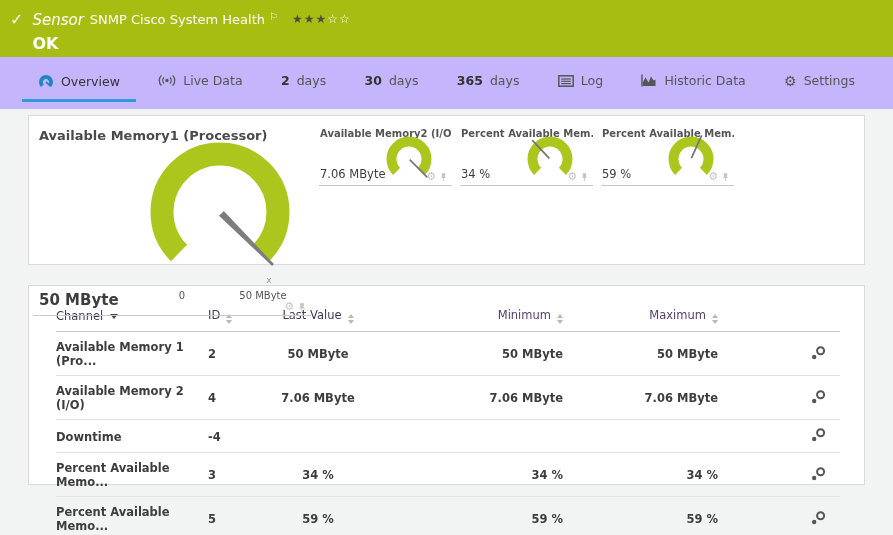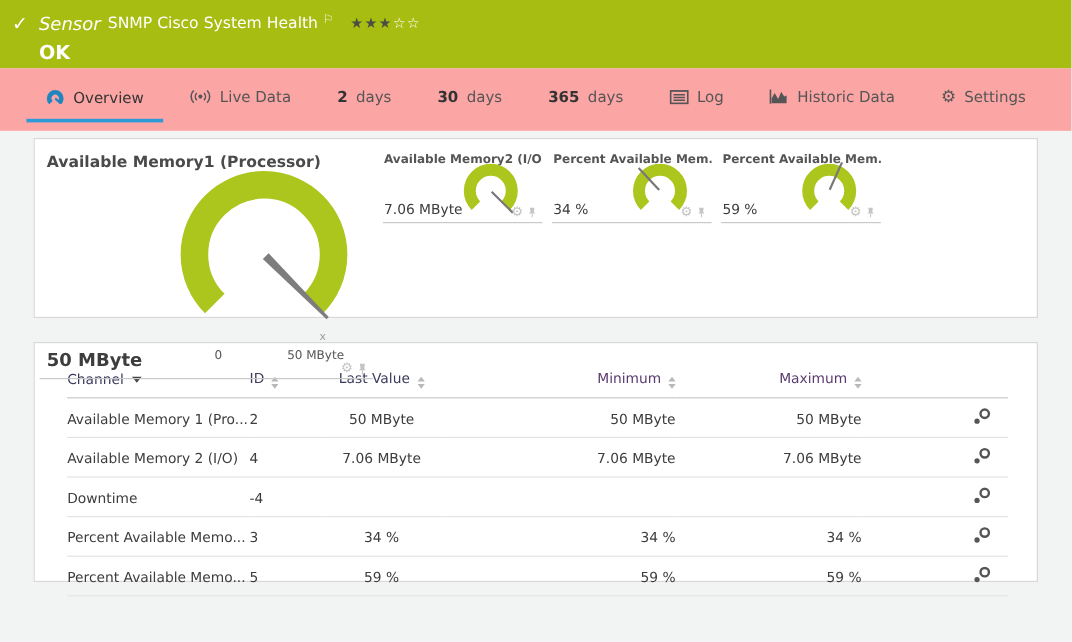--- a/index.html
+++ b/index.html
@@ -12,21 +12,21 @@
   .titleline { display:flex; align-items:flex-start; line-height:20px; }
   .titleline em { color:#fff; font-style:italic; font-size:15px; margin-right:6px; }
   .sname { color:#fff; font-size:13px; }
   .flag { color:rgba(255,255,255,.85); font-size:10px; margin-left:4px; position:relative; top:-3px; }
   .stars { margin-left:14px; font-size:12px; letter-spacing:1px; position:relative; top:-1px; cursor:pointer; }
   .starf { color:#4a4f42; }
   .staro { color:#ffffff; }
   .status-ok { color:#fff; font-size:16px; font-weight:bold; margin-top:4px; }
 
   
-  .tabs { height:52px; background:#fca5a5; display:flex; justify-content:space-between; align-items:flex-start; padding:12px 22px 0 22px; }
+  .tabs { height:52px; background:#c4b5fd; display:flex; justify-content:space-between; align-items:flex-start; padding:12px 22px 0 22px; }
   .tab { display:flex; align-items:center; gap:7px; font-size:12.5px; color:#555; padding:4px 16px 10px 16px; cursor:pointer; white-space:nowrap; }
   .tab b { color:#333; font-weight:bold; }
   .tab.active { border-bottom:3px solid #2e9bd6; color:#333; }
   .tab svg { display:block; }
   .gear-glyph { font-size:14px; color:#555; line-height:12px; }
 
   
   .panel { background:#fff; border:1px solid #d9d9d9; margin:0 28px; }
   .gaugepanel { margin-top:6px; height:150px; display:flex; align-items:flex-start; padding:4px; }
 
@@ -43,21 +43,21 @@
   .small-tile .tile-title { font-size:10px; padding:4px 0 0 1px; color:#555; }
   .g-small { position:absolute; top:8px; right:12px; width:62px; height:52px; }
   .small-value { position:absolute; left:1px; bottom:4px; font-size:11.5px; color:#3d3d3d; }
 
   
   .tablepanel { margin-top:20px; height:200px; padding:14px 24px 0 27px; }
   table { width:100%; border-collapse:collapse; font-size:11.5px; }
   th { font-weight:normal; text-align:left; padding:8px 0 7px 0; border-bottom:1px solid #c9c9c9; white-space:nowrap; }
   th.navy { color:#3a3a5c; }
   th.purple { color:#5a3a6e; }
-  td { padding:8px 0 7px 0; border-bottom:1px solid #e3e3e3; color:#3d3d3d; }
+  td { padding:8px 0 7px 0; border-bottom:1px solid #e3e3e3; color:#3d3d3d;font-weight:bold; }
   .c-id { width:60px; }
   .c-channel { width:152px; }
   .c-last { width:100px; text-align:center; }
   .c-min { width:195px; text-align:right; }
   .c-max { width:155px; text-align:right; }
   .c-edit { text-align:right; padding-right:14px; width:auto; }
   .sortcur { display:inline-block; width:0; height:0; border-left:4px solid transparent; border-right:4px solid transparent; border-top:5px solid #444; margin-left:7px; vertical-align:1px; }
   .sort { display:inline-flex; flex-direction:column; gap:2px; margin-left:6px; vertical-align:1px; }
   .sort i { display:block; width:0; height:0; border-left:3.5px solid transparent; border-right:3.5px solid transparent; }
   .sort .up { border-bottom:4px solid #b8b8b8; }

